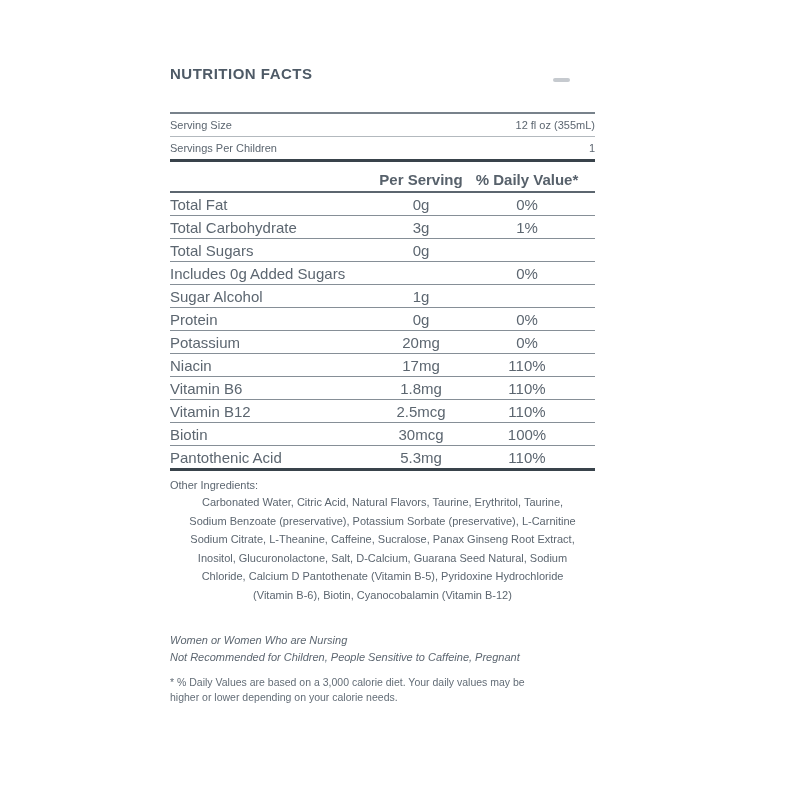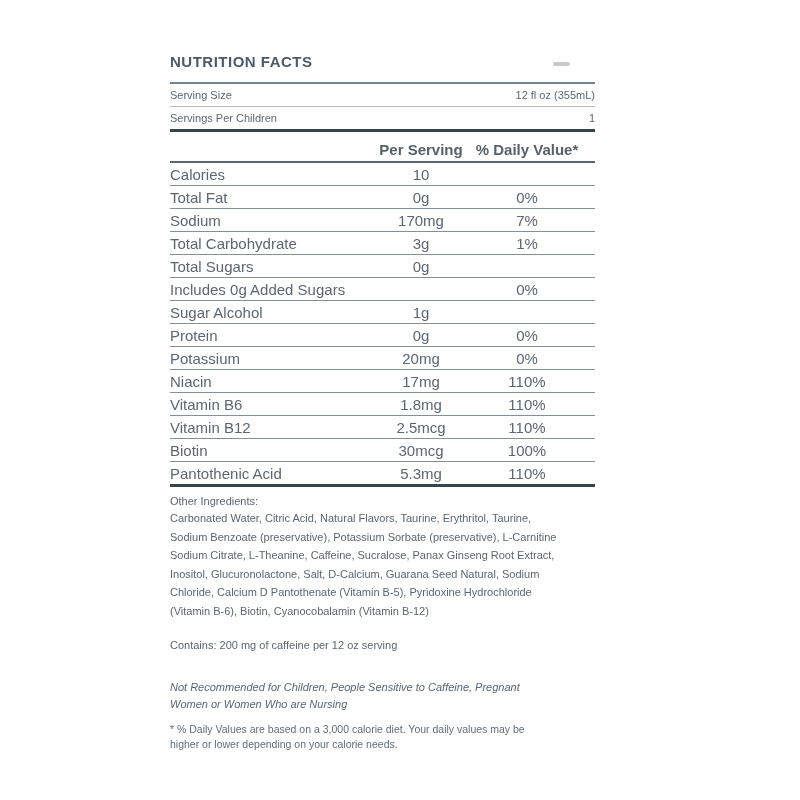--- a/index.html
+++ b/index.html
@@ -4,42 +4,42 @@
 <style>
   html,body{margin:0;padding:0;}
   body{
     width:800px;height:800px;background:#ffffff;position:relative;overflow:hidden;
     font-family:"Liberation Sans", sans-serif;color:#5c6670;
     -webkit-font-smoothing:antialiased;
   }
   .sheet{position:absolute;left:170px;top:40px;width:425px;}
 
   
-  .hdr{display:flex;justify-content:space-between;align-items:center;height:42px;}
+  .hdr{display:flex;justify-content:space-between;align-items:flex-end;height:42px;}
   .title{font-size:15px;font-weight:bold;letter-spacing:.5px;color:#4e5a66;}
   .watermark{width:17px;height:4px;background:#c6cacf;border-radius:2px;margin:5px 25px 0 0;}
 
   
-  .serving{border-top:2px solid #78828b;}
+  .serving{border-top:2px solid #78828b;margin-top:30px;}
   .srow{display:flex;justify-content:space-between;align-items:center;
         height:22px;font-size:11px;border-bottom:1px solid #b3b9be;}
   .srow:last-child{border-bottom:3px solid #39434b;}
 
   
   .thead,.nrow{display:grid;grid-template-columns:1fr 106px 106px;padding-right:15px;
         font-size:15px;align-items:center;}
   .thead{height:26px;align-items:end;padding-bottom:3px;border-bottom:2px solid #5c666f;
         font-weight:bold;color:#57616b;}
   .nrow{height:22px;border-bottom:1px solid #868f97;}
   .nrow:last-child{border-bottom:3px solid #39434b;}
   .c2,.c3{text-align:center;}
 
   
   .oi-head{font-size:11px;margin-top:8px;color:#5c6670;}
-  .para{font-size:11px;line-height:18.5px;margin-top:2px;}
+  .para{font-size:11px;line-height:18.5px;margin-top:2px;text-align:center;}
   .contains{font-size:11px;margin-top:19px;}
   .warning{font-style:italic;font-size:11px;line-height:17px;margin-top:28px;}
   .footnote{font-size:10.5px;line-height:15px;margin-top:9px;color:#636d77;}
 </style>
 </head>
 <body>
 
 <div class="sheet">
 
   <div class="hdr">
@@ -61,37 +61,27 @@
     </div>
 
   <div class="thead">
     <span class="c1"></span>
     <span class="c2">Per Serving</span>
     <span class="c3">% Daily Value*</span>
   </div>
 
   <div>
 
-      <div class="nrow">
-        <span class="c1">Calories</span>
-        <span class="c2">10</span>
-        <span class="c3"></span>
-      </div>
 
       <div class="nrow">
         <span class="c1">Total Fat</span>
         <span class="c2">0g</span>
         <span class="c3">0%</span>
       </div>
 
-      <div class="nrow">
-        <span class="c1">Sodium</span>
-        <span class="c2">170mg</span>
-        <span class="c3">7%</span>
-      </div>
 
       <div class="nrow">
         <span class="c1">Total Carbohydrate</span>
         <span class="c2">3g</span>
         <span class="c3">1%</span>
       </div>
 
       <div class="nrow">
         <span class="c1">Total Sugars</span>
         <span class="c2">0g</span>
@@ -164,27 +154,26 @@
       <div>Sodium Citrate, L-Theanine, Caffeine, Sucralose, Panax Ginseng Root Extract,</div>
 
 
       <div>Inositol, Glucuronolactone, Salt, D-Calcium, Guarana Seed Natural, Sodium</div>
 
       <div>Chloride, Calcium D Pantothenate (Vitamin B-5), Pyridoxine Hydrochloride</div>
 
       <div>(Vitamin B-6), Biotin, Cyanocobalamin (Vitamin B-12)</div>
     </div>
 
-  <div class="contains">Contains: 200 mg of caffeine per 12 oz serving</div>
 
   <div class="warning">
 
+      <div>Women or Women Who are Nursing</div>
+
       <div>Not Recommended for Children, People Sensitive to Caffeine, Pregnant</div>
-
-      <div>Women or Women Who are Nursing</div>
     </div>
 
   <div class="footnote">
 
       <div>* % Daily Values are based on a 3,000 calorie diet. Your daily values may be</div>
 
       <div>higher or lower depending on your calorie needs.</div>
     </div>
 
 </div>

